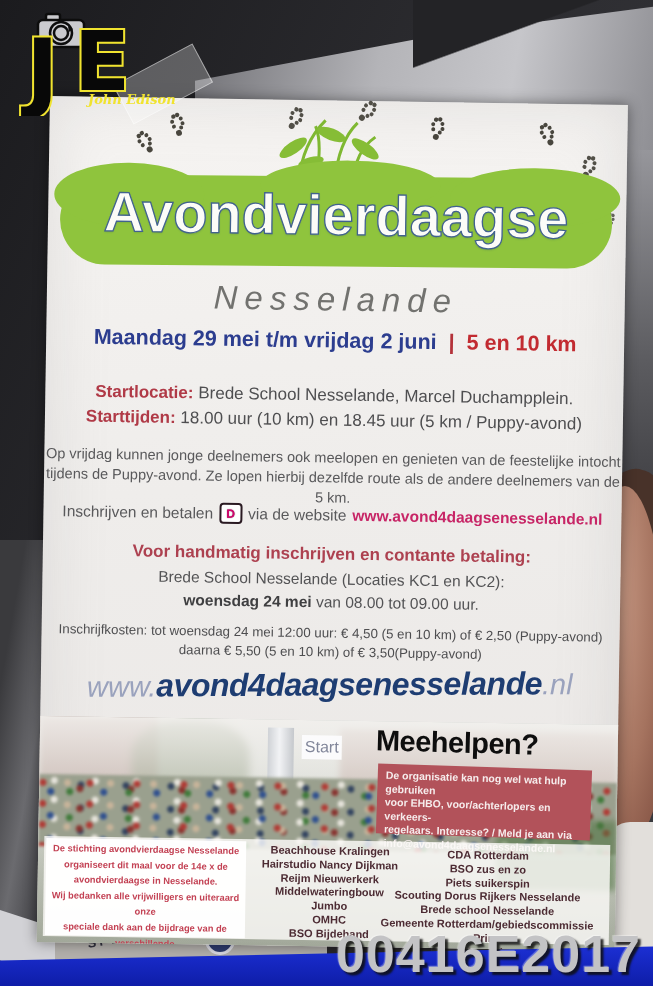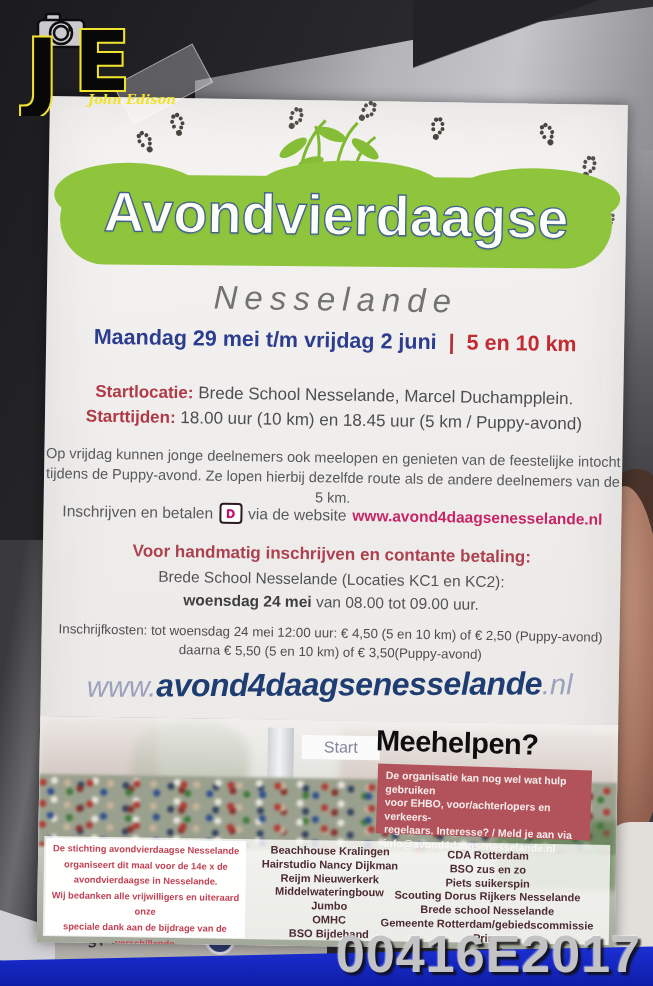--- a/index.html
+++ b/index.html
@@ -95,21 +95,21 @@
 
   
   .photo{left:0;top:620px;width:578px;height:226px;overflow:hidden;
     background:linear-gradient(#d9dcd8 0%,#c2c8bd 40%,#aeb4a6 70%,#a2a89a 100%);}
   .ph-fog{inset:0;background:linear-gradient(rgba(243,241,238,.9),rgba(243,241,238,.25) 55%,rgba(243,241,238,0));}
   .ph-building-l{left:0;top:0;width:118px;height:74px;background:#8d5a50;opacity:.55;filter:blur(3px);}
   .ph-tree{left:92px;top:2px;width:118px;height:86px;background:#55683f;opacity:.6;border-radius:40%;filter:blur(4px);}
   .ph-building-r{left:300px;top:8px;width:278px;height:58px;background:#96655a;opacity:.5;filter:blur(3px);}
   .ph-pillar{left:228px;top:8px;width:26px;height:108px;filter:blur(.6px);
     background:linear-gradient(90deg,#cfd2d6,#f2f3f5 45%,#c5c8cc);}
-  .ph-start{left:262px;top:15px;width:78px;height:24px;background:rgba(252,252,253,.95);
+  .ph-start{left:262px;top:15px;width:40px;height:24px;background:rgba(252,252,253,.95);
     text-align:center;font-size:16px;line-height:24px;color:#82879a;font-weight:500;}
   .ph-crowd{left:0;right:0;top:58px;height:72px;filter:blur(1.4px);
     background-image:
       radial-gradient(circle at 8% 40%,#b03a34 0 3px,transparent 4px),
       radial-gradient(circle at 22% 72%,#2e4f8f 0 3px,transparent 4px),
       radial-gradient(circle at 37% 33%,#e7e4dc 0 3px,transparent 4px),
       radial-gradient(circle at 52% 66%,#3f7a3a 0 3px,transparent 4px),
       radial-gradient(circle at 66% 38%,#c8b49a 0 3px,transparent 4px),
       radial-gradient(circle at 80% 70%,#88322e 0 3px,transparent 4px),
       radial-gradient(circle at 93% 45%,#31425f 0 3px,transparent 4px);

